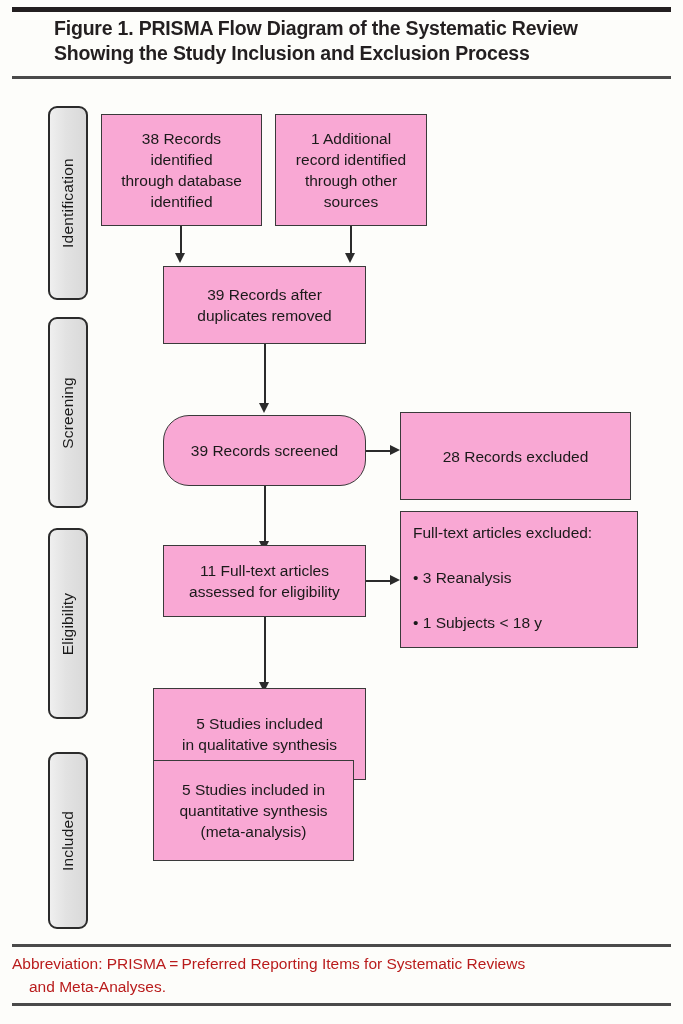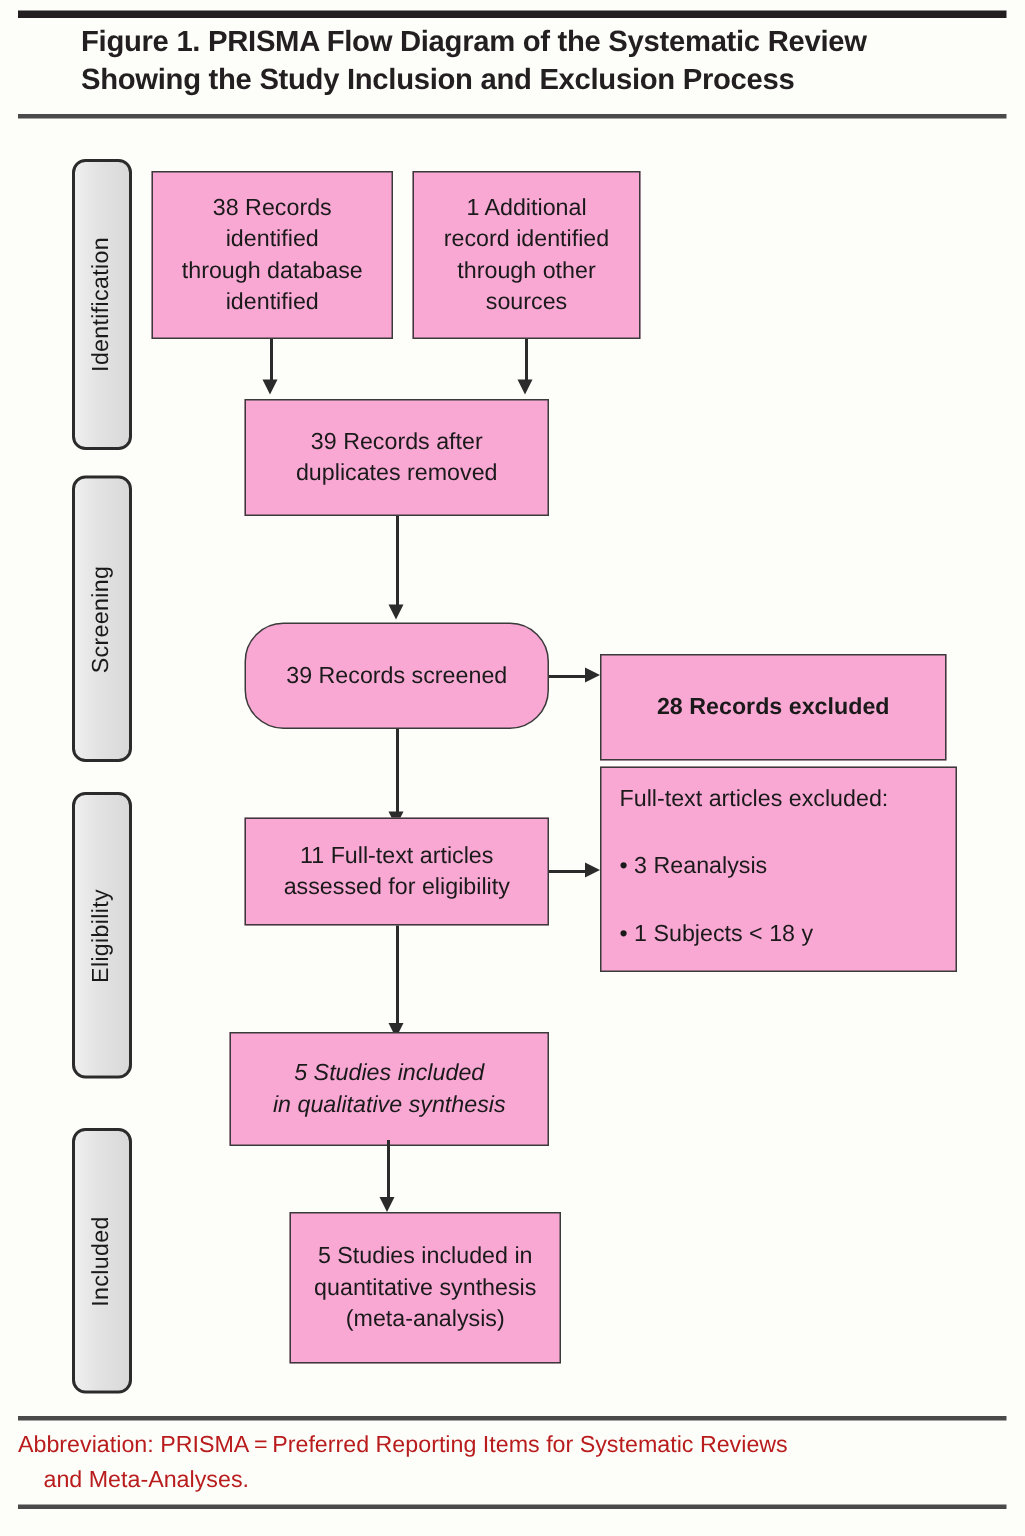--- a/index.html
+++ b/index.html
@@ -218,21 +218,21 @@
 
   <div class="flow-box" style="left:163px; top:415px; width:203px; height:71px;border-radius:26px;">
     <span class="box-text">
       <span class="bx-line">39 Records screened</span>
     </span>
   </div>
 
   <div class="hline" style="left:366px; top:450px; width:26px;"></div>
   <div class="arrow-right" style="left:390px; top:445px;"></div>
 
-  <div class="flow-box" style="left:400px; top:436px; width:231px; height:71px;font-weight:bold;">
+  <div class="flow-box" style="left:400px; top:412px; width:231px; height:88px;">
     <span class="box-text">
       <span class="bx-line">28 Records excluded</span>
     </span>
   </div>
 
   <div class="vline" style="left:264px; top:486px; height:57px;"></div>
   <div class="arrow-down" style="left:259px; top:541px;"></div>
 
   <div class="flow-box" style="left:163px; top:545px; width:203px; height:72px;">
     <span class="box-text">
@@ -254,31 +254,31 @@
         <li>
           <span>• 1 Subjects &lt; 18 y</span>
         </li>
       </ul>
     </span>
   </div>
 
   <div class="vline" style="left:264px; top:617px; height:67px;"></div>
   <div class="arrow-down" style="left:259px; top:682px;"></div>
 
-  <div class="flow-box" style="left:153px; top:688px; width:213px; height:76px;font-style:italic;">
+  <div class="flow-box" style="left:153px; top:688px; width:213px; height:92px;">
     <span class="box-text">
       <span class="bx-line">5 Studies included</span>
       <span class="bx-line">in qualitative synthesis</span>
     </span>
   </div>
 
   <div class="vline" style="left:258px; top:760px; height:40px;"></div>
   <div class="arrow-down" style="left:253px; top:798px;"></div>
 
-  <div class="flow-box" style="left:153px; top:808px; width:181px; height:101px;margin-left:40px;">
+  <div class="flow-box" style="left:153px; top:760px; width:201px; height:101px;">
     <span class="box-text">
       <span class="bx-line">5 Studies included in</span>
       <span class="bx-line">quantitative synthesis</span>
       <span class="bx-line">(meta-analysis)</span>
     </span>
   </div>
 
   <div class="rule-footer-top"></div>
   <div class="footnote">
     <span class="fn-line">Abbreviation: PRISMA = Preferred Reporting Items for Systematic Reviews</span>

